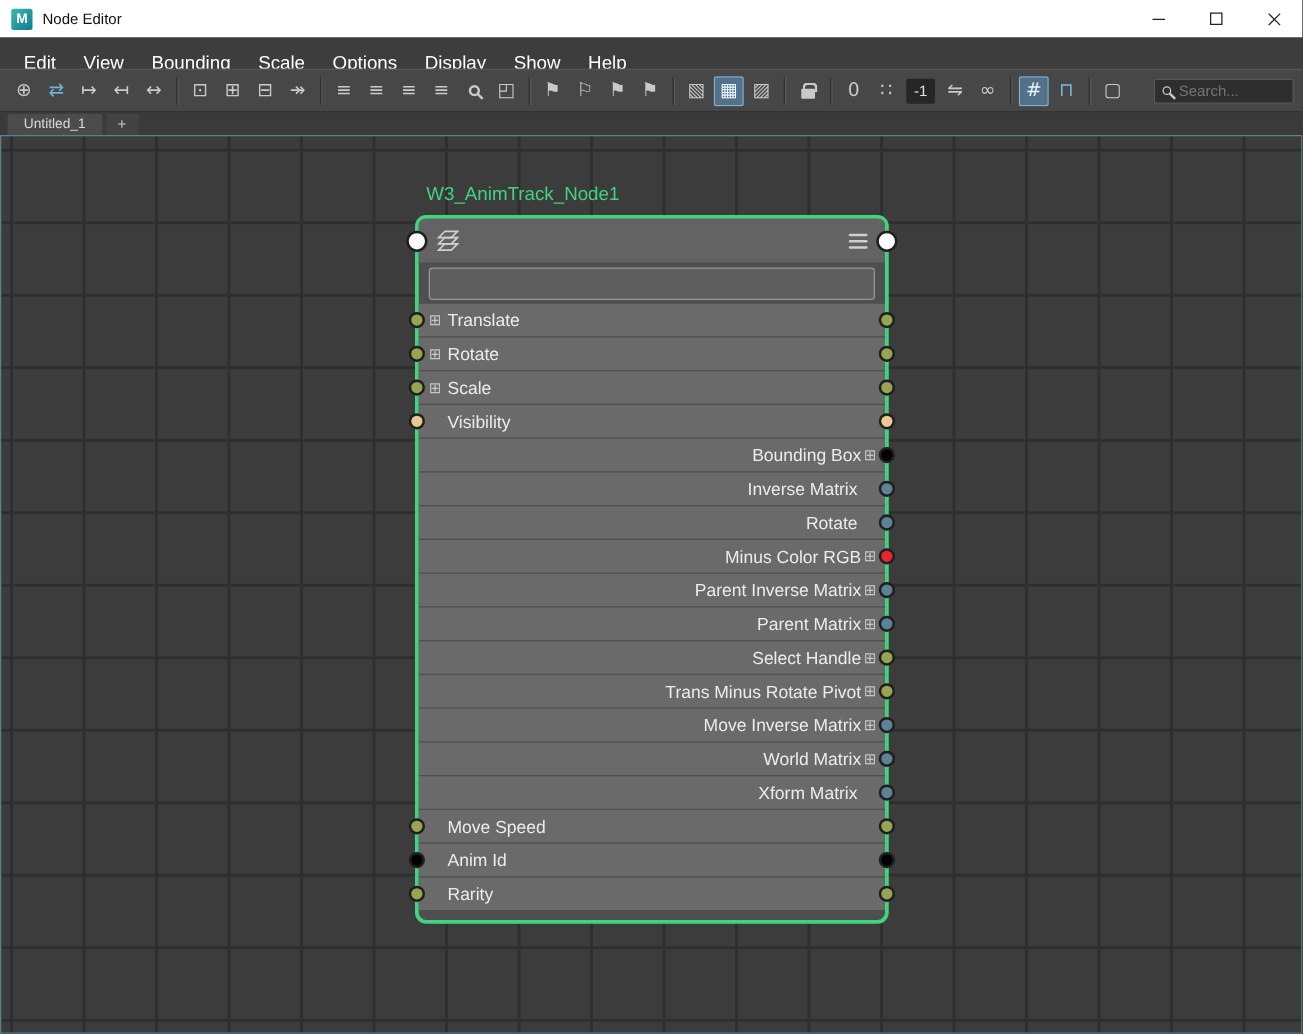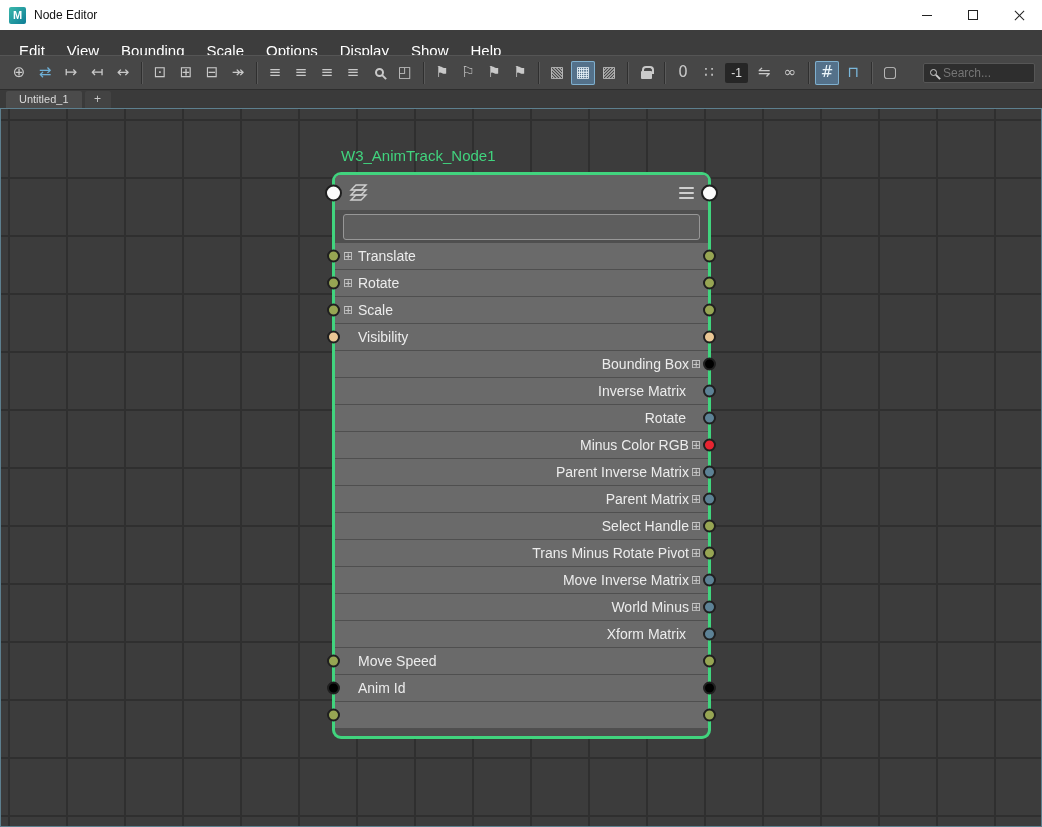--- a/index.html
+++ b/index.html
@@ -294,21 +294,21 @@
           <div class="nrow right">
             <div class="sock r" style="background: rgb(93, 130, 150);"></div>
             <div class="rc">
               <span>Move Inverse Matrix</span>
               <span class="exp">⊞</span>
             </div>
           </div>
           <div class="nrow right">
             <div class="sock r" style="background: rgb(93, 130, 150);"></div>
             <div class="rc">
-              <span>World Minus</span>
+              <span>World Matrix</span>
               <span class="exp">⊞</span>
             </div>
           </div>
           <div class="nrow right noexp">
             <div class="sock r" style="background: rgb(93, 130, 150);"></div>
             <div class="rc">
               <span>Xform Matrix</span>
             </div>
           </div>
           <div class="nrow left noexp">
@@ -323,18 +323,22 @@
             <div class="sock l" style="background: rgb(0, 0, 0);"></div>
             <div class="sock r" style="background: rgb(0, 0, 0);"></div>
             <div class="rc">
               <span class="exp"></span>
               <span>Anim Id</span>
             </div>
           </div>
           <div class="nrow left noexp">
             <div class="sock l" style="background: rgb(151, 165, 83);"></div>
             <div class="sock r" style="background: rgb(151, 165, 83);"></div>
+            <div class="rc">
+              <span class="exp"></span>
+              <span>Rarity</span>
+            </div>
           </div>
         </div>
     </div>
   </div>
 
 </div>
 
 </body></html>

